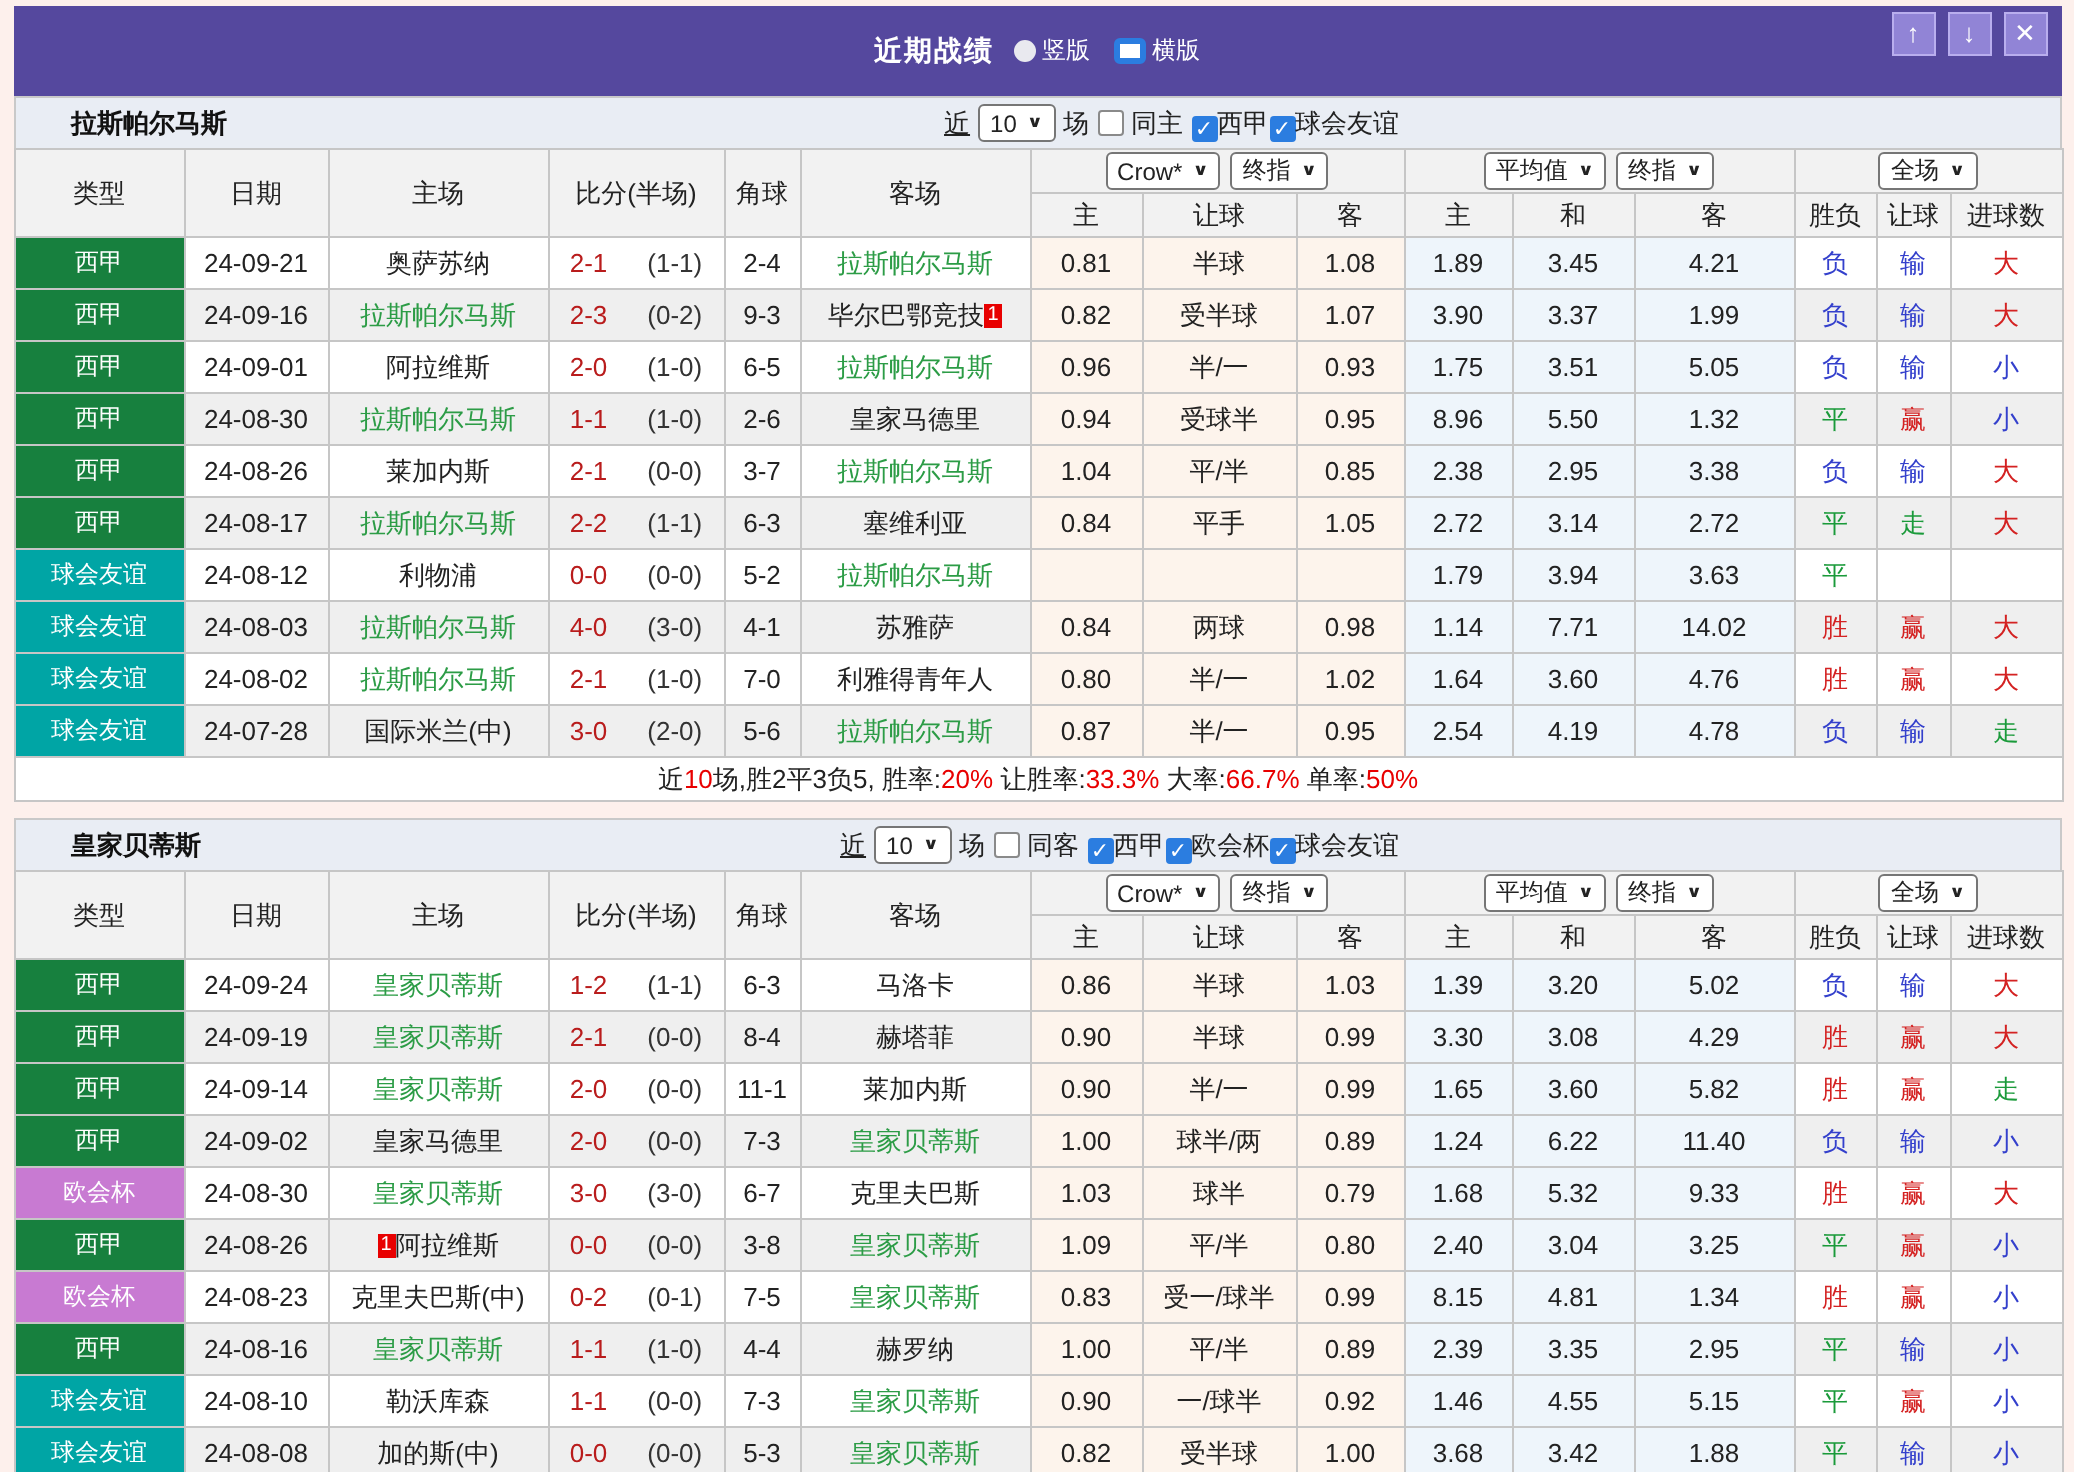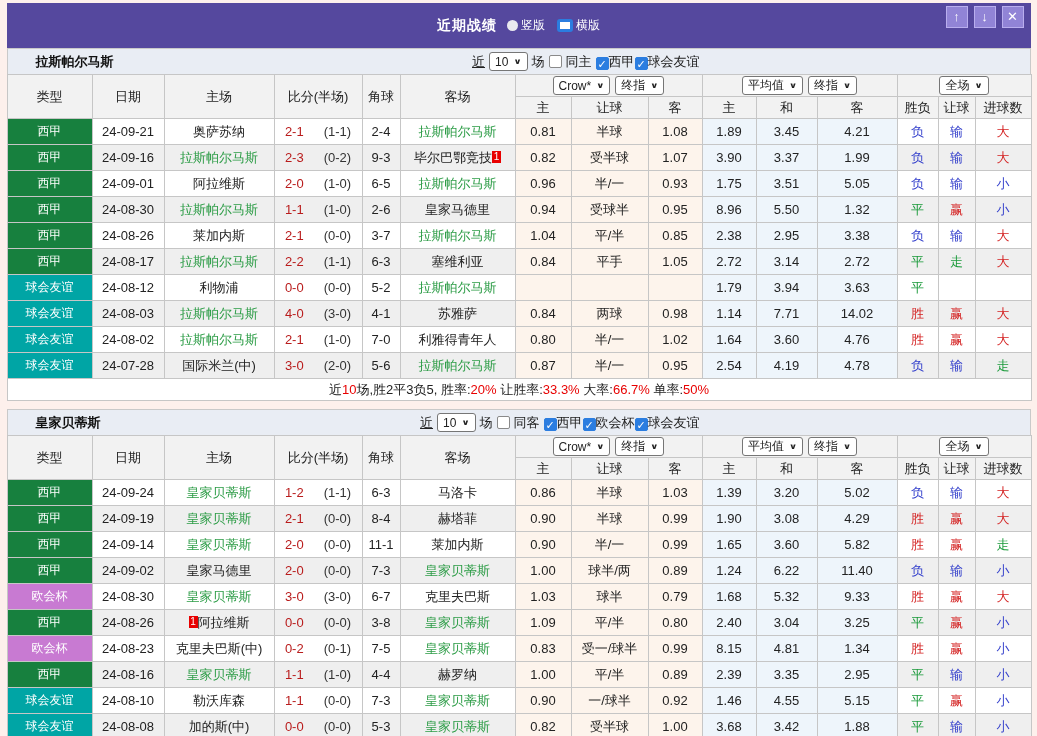--- a/index.html
+++ b/index.html
@@ -479,21 +479,21 @@
             <tr class="even">
               <td class="t-league">西甲</td>
               <td class="">24-09-19</td>
               <td class=""><span class="hl">皇家贝蒂斯</span></td>
               <td class=""><span class="ft">2-1</span><span class="ht">(0-0)</span></td>
               <td class="">8-4</td>
               <td class=""><span class="">赫塔菲</span></td>
               <td class="crow">0.90</td>
               <td class="crow">半球</td>
               <td class="crow">0.99</td>
-              <td class="avgc">1.90</td>
+              <td class="avgc">3.30</td>
               <td class="avgc">3.08</td>
               <td class="avgc">4.29</td>
               <td class="r">胜</td>
               <td class="r">赢</td>
               <td class="r">大</td>
             </tr>
             <tr>
               <td class="t-league">西甲</td>
               <td class="">24-09-14</td>
               <td class=""><span class="hl">皇家贝蒂斯</span></td>

